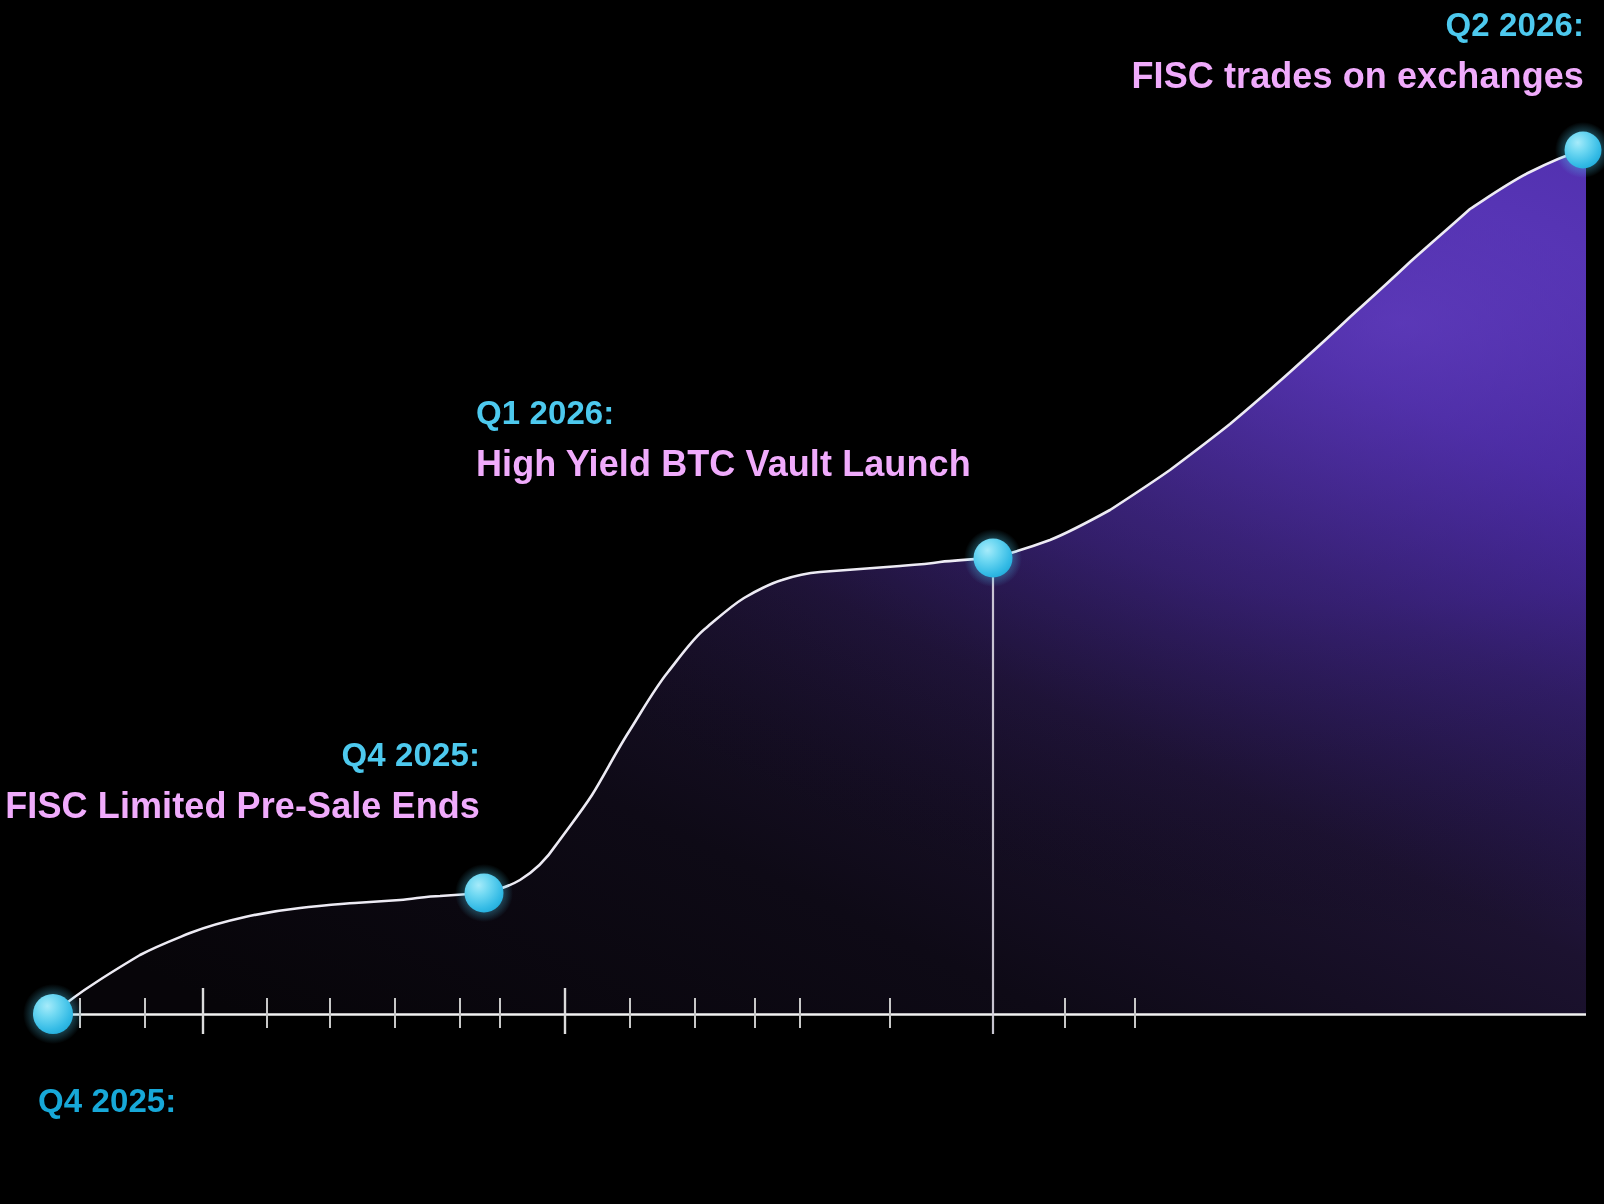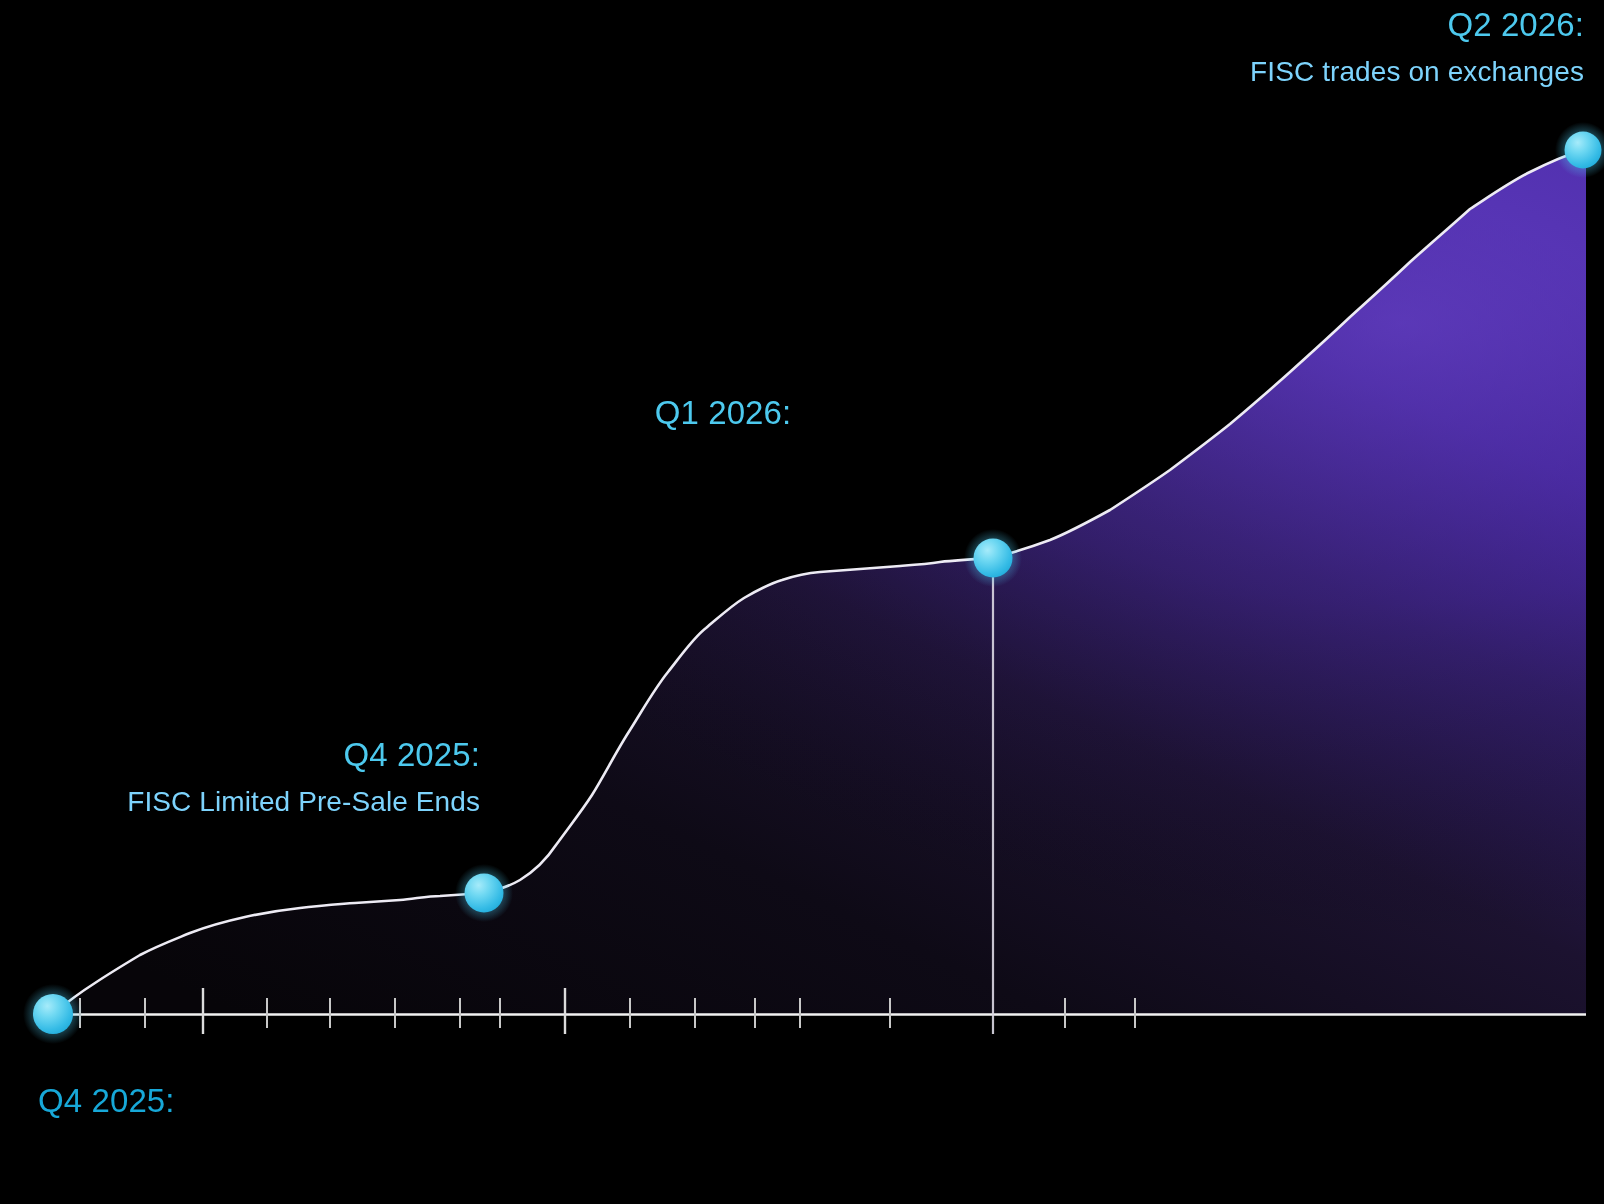--- a/index.html
+++ b/index.html
@@ -34,46 +34,46 @@
 
   
   .annotation {
     position: absolute;
     line-height: 1.0;
     white-space: nowrap;
     pointer-events: none;
   }
   .annotation .ann-quarter {
     display: block;
-    font-weight: 400;
+    font-weight: 700;
     font-size: 33px;
     letter-spacing: 0.1px;
   }
   .annotation .ann-desc {
     display: block;
-    font-weight: 400;
-    font-size: 28px;
-    color: #7dd3fc;
+    font-weight: 700;
+    font-size: 36px;
+    color: #f0abfc;
     letter-spacing: 0.1px;
   }
 
   
   #ann-q2-2026 {
     right: 20px;
     top: 8px;
     text-align: right;
   }
   #ann-q2-2026 .ann-quarter { margin-bottom: 17px; }
 
   
   #ann-q1-2026 {
     left: 476px;
     top: 396px;
     width: 494px;
-    text-align: center;
+    text-align: left;
   }
   #ann-q1-2026 .ann-quarter { margin-bottom: 17px; }
 
   
   #ann-q4-2025-ends {
     left: -40px;
     top: 738px;
     width: 520px;
     text-align: right;
   }
@@ -279,20 +279,21 @@
     </g>
   </svg>
 
   <div class="annotation" id="ann-q2-2026">
     <span class="ann-quarter" style="color:#4DC9EE">Q2 2026:</span>
     <span class="ann-desc">FISC trades on exchanges</span>
   </div>
 
   <div class="annotation" id="ann-q1-2026">
     <span class="ann-quarter" style="color:#4DC9EE">Q1 2026:</span>
+    <span class="ann-desc">High Yield BTC Vault Launch</span>
   </div>
 
   <div class="annotation" id="ann-q4-2025-ends">
     <span class="ann-quarter" style="color:#4DC9EE">Q4 2025:</span>
     <span class="ann-desc">FISC Limited Pre-Sale Ends</span>
   </div>
 
   <div class="annotation" id="ann-q4-2025-start">
     <span class="ann-quarter" style="color:#17A8D8">Q4 2025:</span>
   </div>

